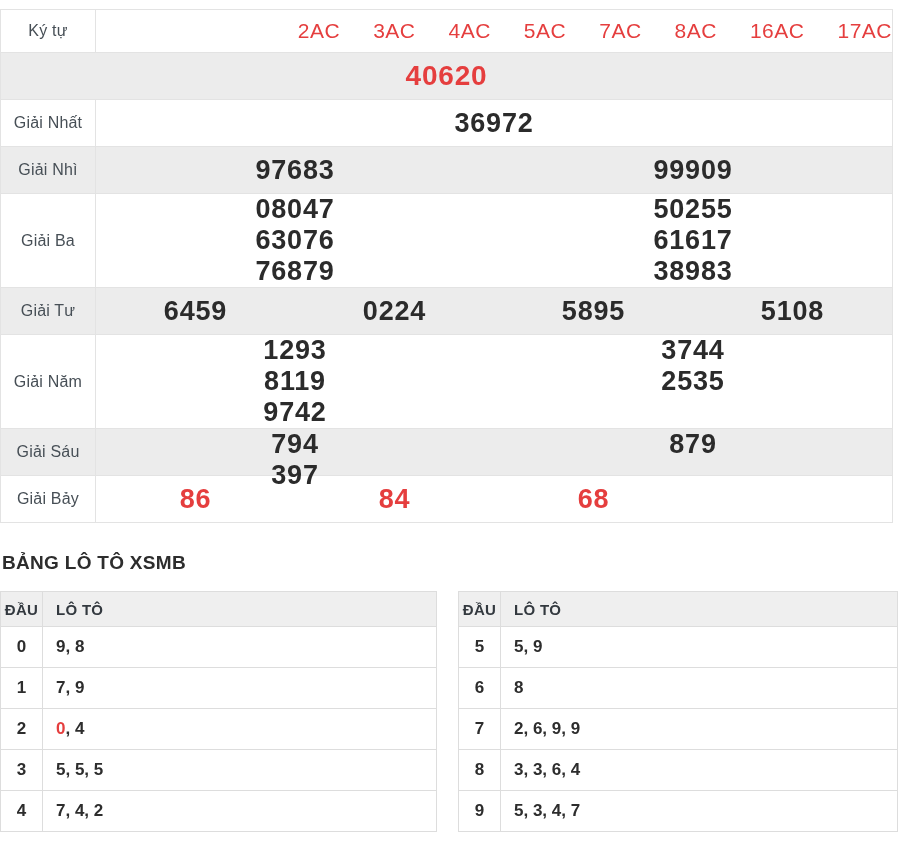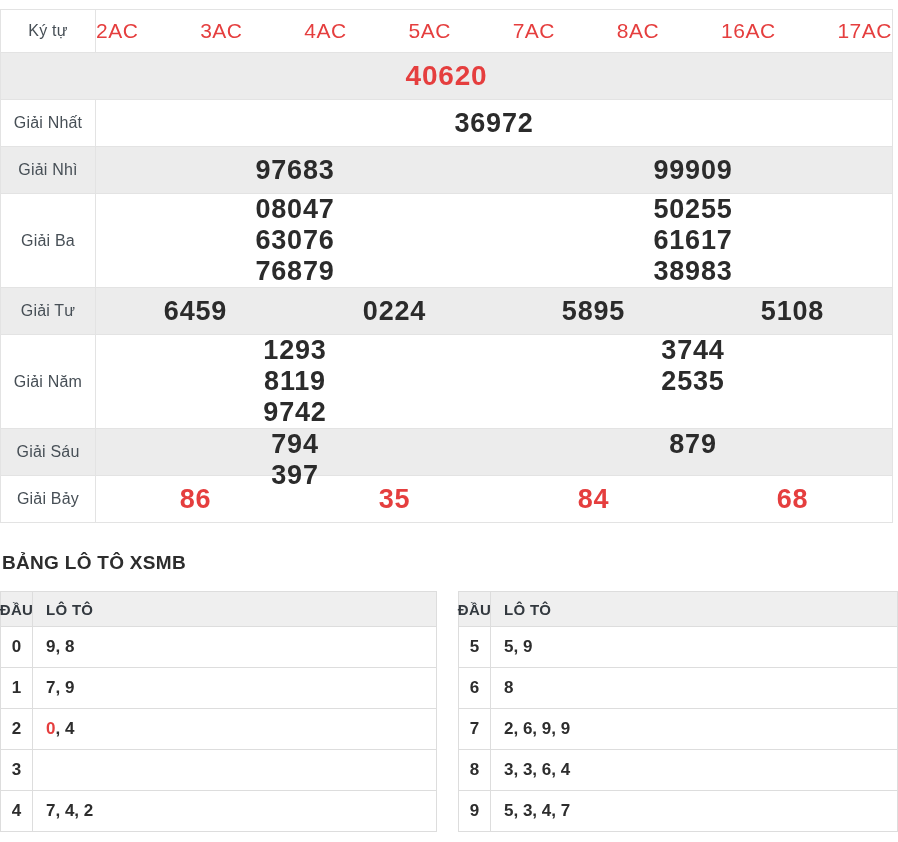--- a/index.html
+++ b/index.html
@@ -38,21 +38,21 @@
   }
   .pvals { flex: 1; }
 
   .h-sym  { height: 43px; }
   .h-one  { height: 47px; }
   .h-two  { height: 94px; }
 
   .sym-row {
     display: flex;
     align-items: center;
-    justify-content: space-between;
+    justify-content: flex-end;
     gap: 33px;
     height: 100%;
   }
   .sym {
     color: #e53e3e;
     font-size: 21px;
     letter-spacing: 0.5px;
   }
 
   .grid { display: grid; height: 100%; align-items: center; }
@@ -95,21 +95,21 @@
     height: 41px;
     border-bottom: 1px solid #dddddd;
     background: #ffffff;
   }
   .lrow.lhead {
     height: 35px;
     background: #efefef;
   }
   .ldau {
     flex: none;
-    width: 32px;
+    width: 42px;
     border-right: 1px solid #dddddd;
     display: flex;
     align-items: center;
     justify-content: center;
     font-size: 17px;
     font-weight: 700;
     color: #2d2d2d;
   }
   .lval {
     flex: 1;
@@ -208,21 +208,20 @@
       <span>794</span>
       <span>879</span>
       <span>397</span>
     </div>
   </div>
 
   <div class="prow h-one">
     <div class="plabel">Giải Bảy</div>
     <div class="pvals grid cols4 redvals">
       <span>86</span>
-      <span>35</span>
       <span>84</span>
       <span>68</span>
     </div>
   </div>
 
 </div>
 
 <div class="loto-title">BẢNG LÔ TÔ XSMB</div>
 
 <div class="loto-wrap">
@@ -239,20 +238,21 @@
     <div class="lrow">
       <div class="ldau">1</div>
       <div class="lval"><span class="num">7, 9</span><span></span></div>
     </div>
     <div class="lrow">
       <div class="ldau">2</div>
       <div class="lval"><span class="num red">0</span><span class="num">, 4</span></div>
     </div>
     <div class="lrow">
       <div class="ldau">3</div>
+      <div class="lval"><span class="num">5, 5, 5</span><span></span></div>
     </div>
     <div class="lrow">
       <div class="ldau">4</div>
       <div class="lval"><span class="num">7, 4, 2</span><span></span></div>
     </div>
   </div>
 
   <div class="loto-table loto-right">
     <div class="lrow lhead">
       <div class="ldau">ĐẦU</div>

